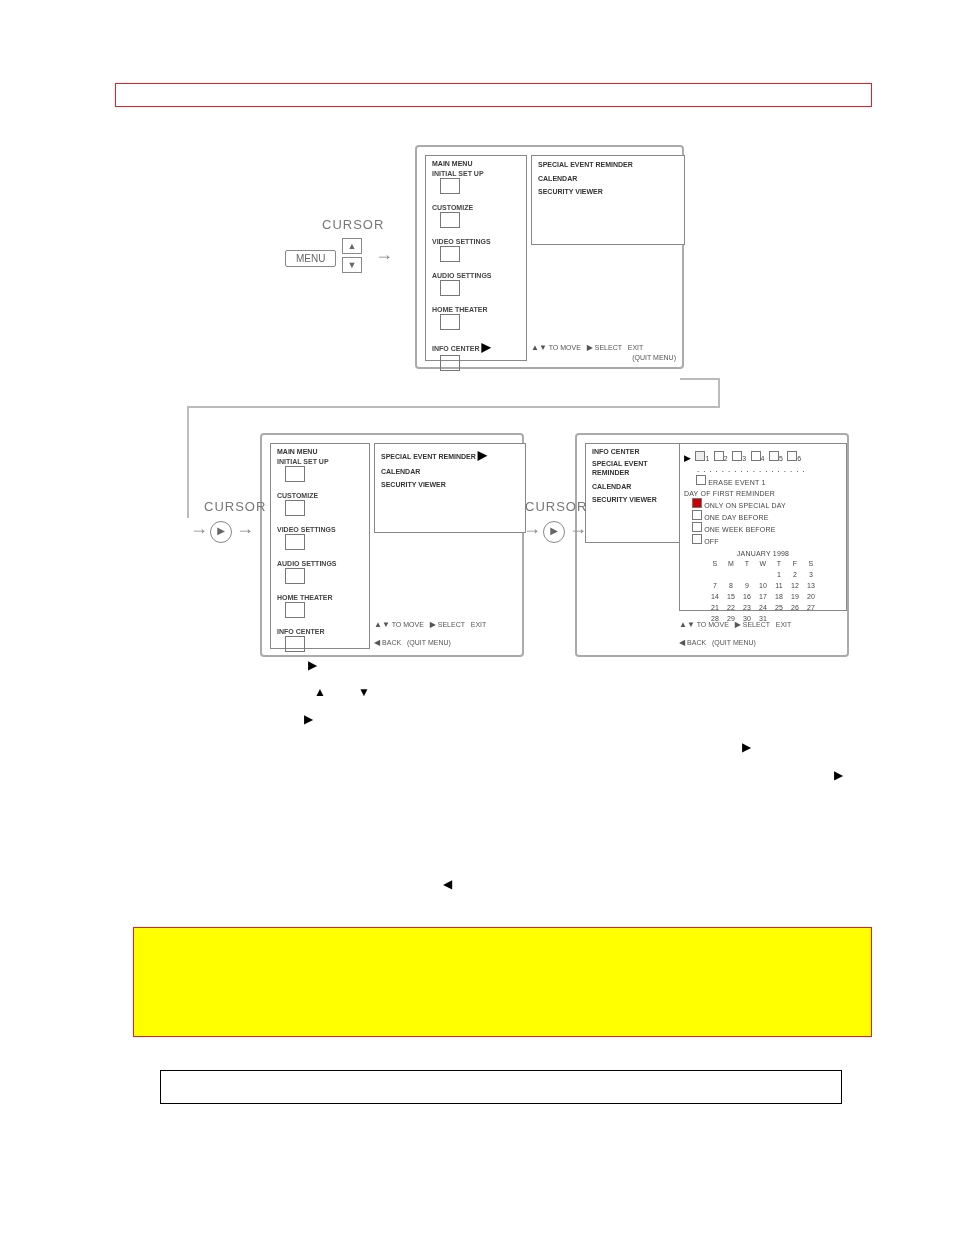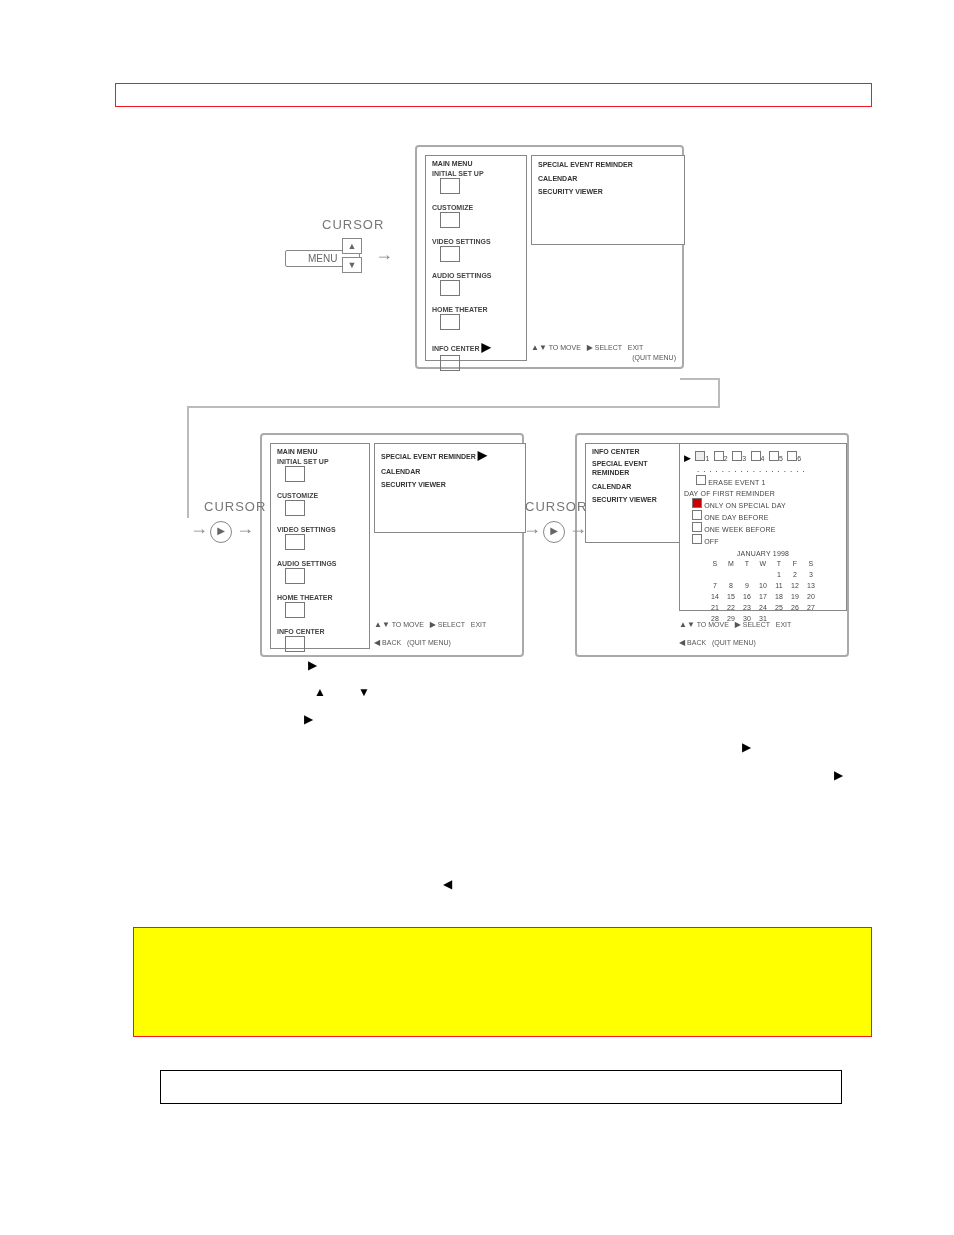--- a/index.html
+++ b/index.html
@@ -4,21 +4,21 @@
 <style>
   html,body{margin:0;padding:0;background:#fff;font-family:Arial,Helvetica,sans-serif;color:#222}
   .page{position:relative;width:954px;height:1235px;margin:0 auto}
   .abs{position:absolute}
   .box{border:1px solid #ed1c24}
   .thin-gray{border:2px solid #aaa}
   .inner-box{border:1px solid #888;background:#fff}
   .tiny{font-size:7px;line-height:9px;color:#444;letter-spacing:.2px}
   .tinyb{font-size:7px;font-weight:700;color:#333}
   .cursor-label{font-size:13px;color:#777;letter-spacing:1px}
-  .menu-badge{display:inline-block;border:1px solid #888;padding:2px 22px;font-size:10px;color:#666;border-radius:2px;background:#fff}
+  .menu-badge{display:inline-block;border:1px solid #888;padding:2px 10px;font-size:10px;color:#666;border-radius:2px;background:#fff}
   .key{display:inline-block;border:1px solid #888;width:18px;height:14px;text-align:center;font-size:9px;color:#666;line-height:14px;background:#fff}
   .yellow{background:#ffff00}
   .thin-black{border:1px solid #000}
   .ico{display:inline-block;border:1px solid #777;width:18px;height:14px;margin:1px 0 3px 8px}
   .mainmenu-col{padding:4px 6px}
   .mm-item{font-size:7px;font-weight:700;color:#444;margin-top:3px}
   .hint{font-size:7px;color:#555}
   .hint .sym{font-size:8px}
   .black-tri{font-size:12px;color:#000}
   .seg{height:2px;background:#bbb}

